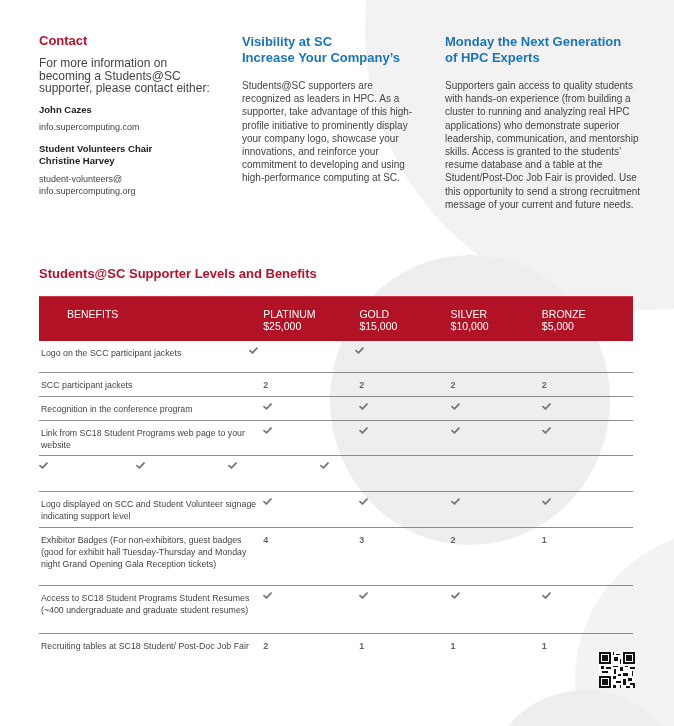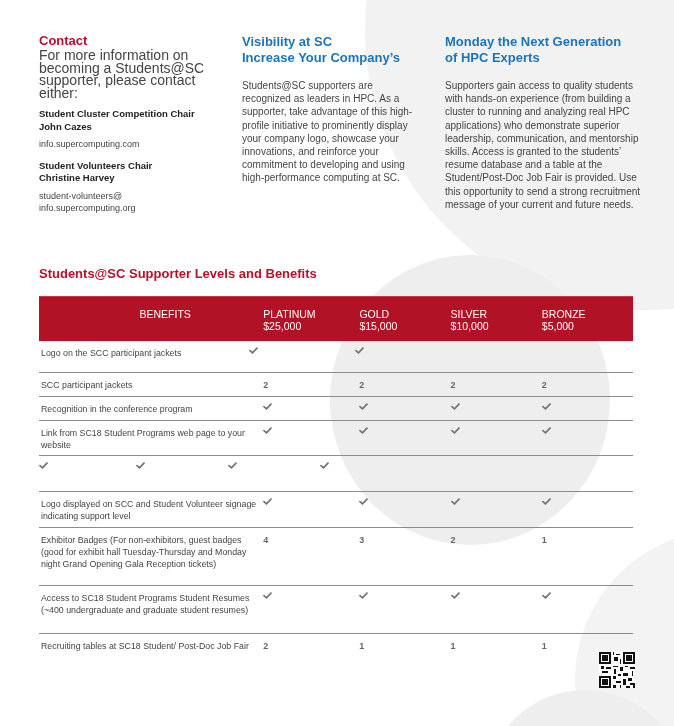--- a/index.html
+++ b/index.html
@@ -13,32 +13,32 @@
   .c4 { left: 485px; top: 690px; width: 200px; height: 200px; background: #eeeeef; }
 
   .col { position: absolute; z-index: 2; }
   .col-contact { left: 39px; top: 33px; width: 180px; }
   .col-visibility { left: 242px; top: 34px; width: 180px; }
   .col-recruit { left: 445px; top: 34px; width: 200px; }
 
   .h-red { color: #b5122b; font-weight: bold; font-size: 13px; line-height: 16px; }
   .h-blue { color: #1a75b8; font-weight: bold; font-size: 13px; line-height: 16px; }
 
-  .contact-intro { font-size: 14px; line-height: 12.5px; color: #444; }
+  .contact-intro { margin-top: 8px; font-size: 12px; line-height: 12.5px; color: #444; }
   .contact-block { margin-top: 9px; }
   .contact-role { font-size: 9.5px; font-weight: bold; line-height: 12.5px; color: #222; }
   .contact-email { margin-top: 5px; font-size: 9px; line-height: 12.5px; color: #444; }
 
   .para { margin-top: 13px; font-size: 10px; line-height: 13.2px; color: #444; }
 
   .section-title { position: absolute; left: 39px; top: 266px; z-index: 2; font-size: 13px; font-weight: bold; color: #b5122b; }
 
   .table { position: absolute; left: 39px; top: 296px; width: 594px; z-index: 2; }
   .thead { display: flex; background: #b11226; color: #ffffff; height: 45px; padding-top: 11px; font-size: 10.5px; line-height: 12px; border-top: 1px solid #c43a4a; }
-  .thead .th-benefit { width: 226px; padding-left: 28px; text-align: center; }
+  .thead .th-benefit { width: 226px; padding-left: 28px; }
   .thead .th-level { width: 92px; }
   .thead .th-level.plat { width: 97px; }
 
   .tbody { }
   .row { display: flex; border-bottom: 1.3px solid #8c8c8c; font-size: 8.8px; line-height: 12px; color: #444; }
   .row .td-benefit { width: 226px; padding: 6px 0 0 2px; }
   .row .td-val { width: 92px; padding-top: 6px; font-weight: bold; color: #666; font-size: 9px; }
   .row .td-val.plat { width: 97px; }
   .check { display: inline-block; width: 9px; height: 9px; position: relative; top: 0px; }
   .check svg { width: 9px; height: 7px; display: block; }
@@ -50,21 +50,20 @@
 
 <div class="bg-circle c1"></div>
 <div class="bg-circle c2"></div>
 <div class="bg-circle c3"></div>
 <div class="bg-circle c4"></div>
 
 <div class="col col-contact">
   <div class="h-red">Contact</div>
   <div class="contact-intro">For more information on becoming a Students@SC supporter, please contact either:</div>
   <div class="contact-block">
-    <div class="contact-role">Student Cluster Competition Chair</div>
     <div class="contact-role">John Cazes</div>
     <div class="contact-email">
       <div>info.supercomputing.com</div>
     </div>
   </div>
   <div class="contact-block">
     <div class="contact-role">Student Volunteers Chair</div>
     <div class="contact-role">Christine Harvey</div>
     <div class="contact-email">
       <div>student-volunteers@</div>

